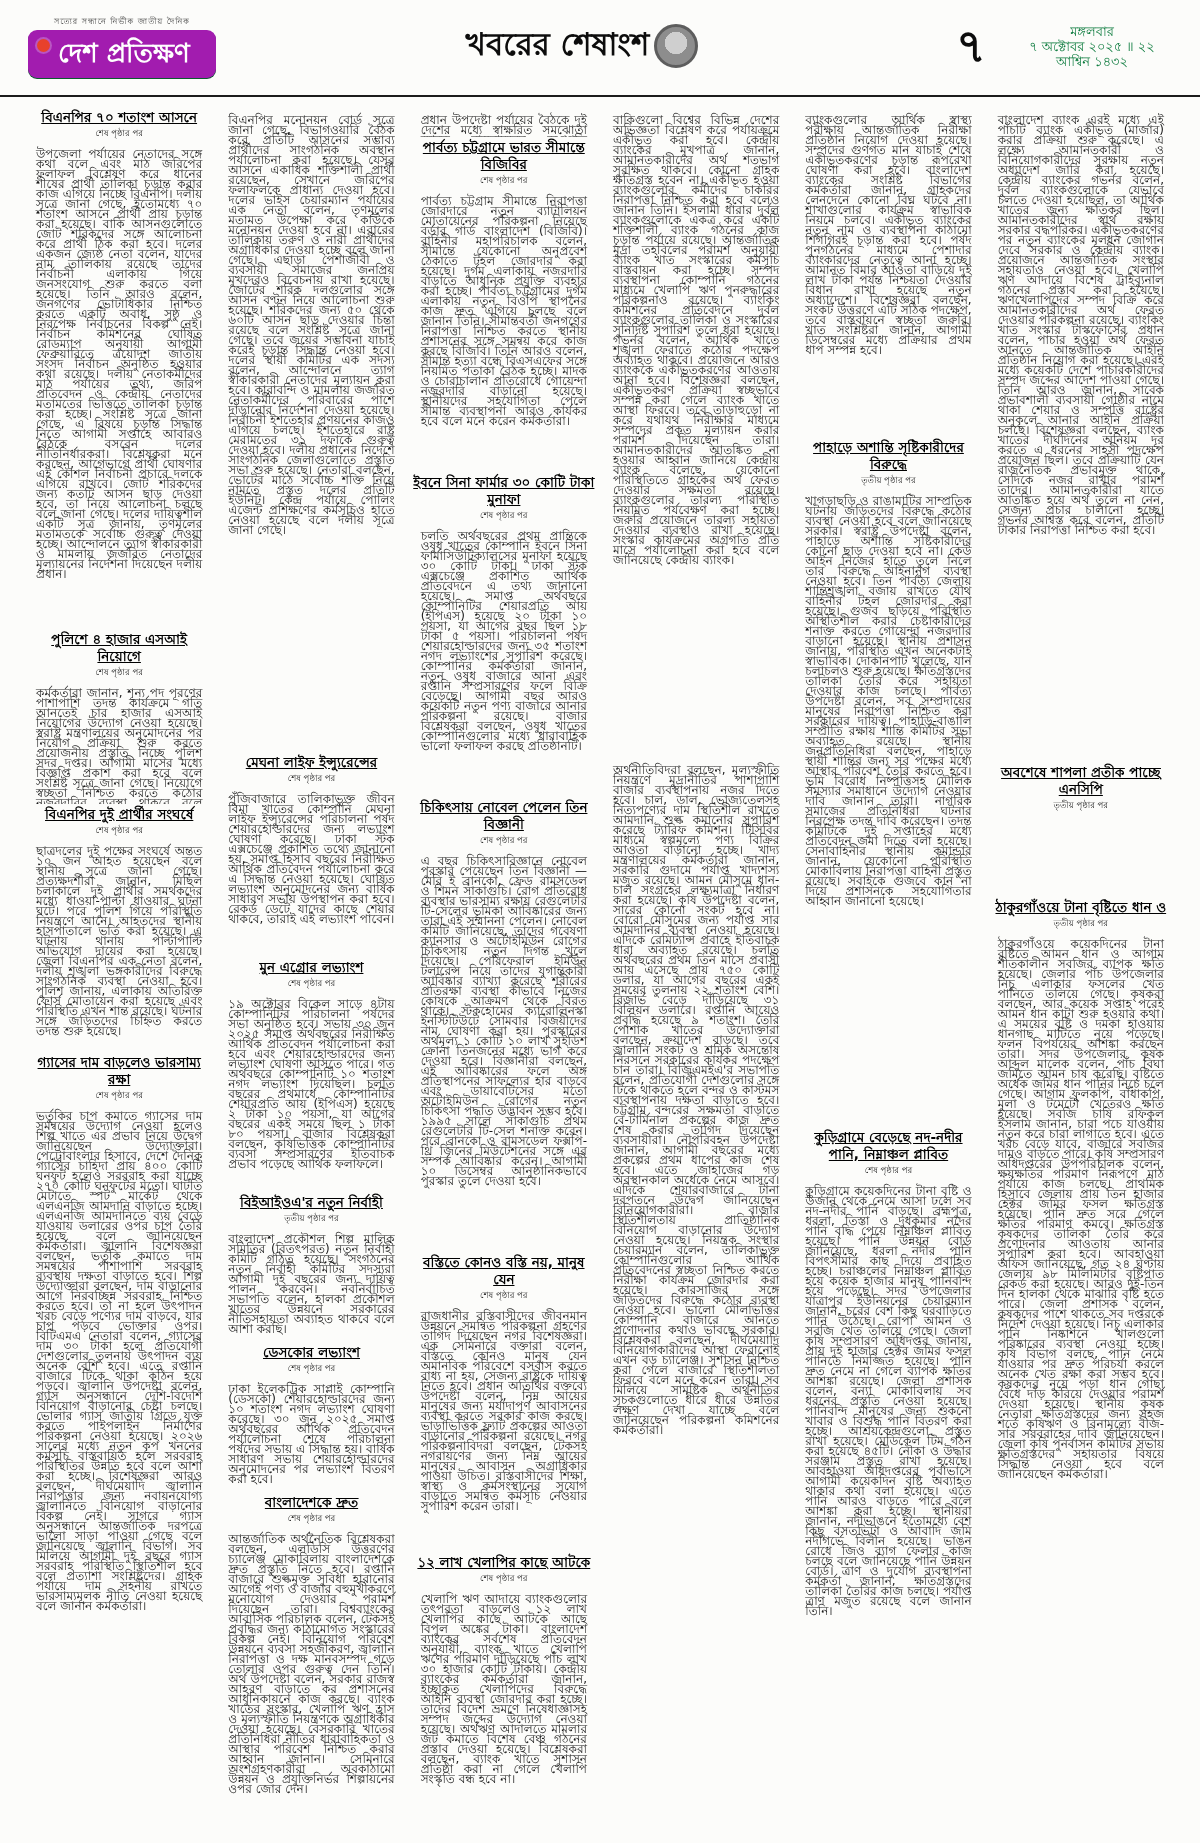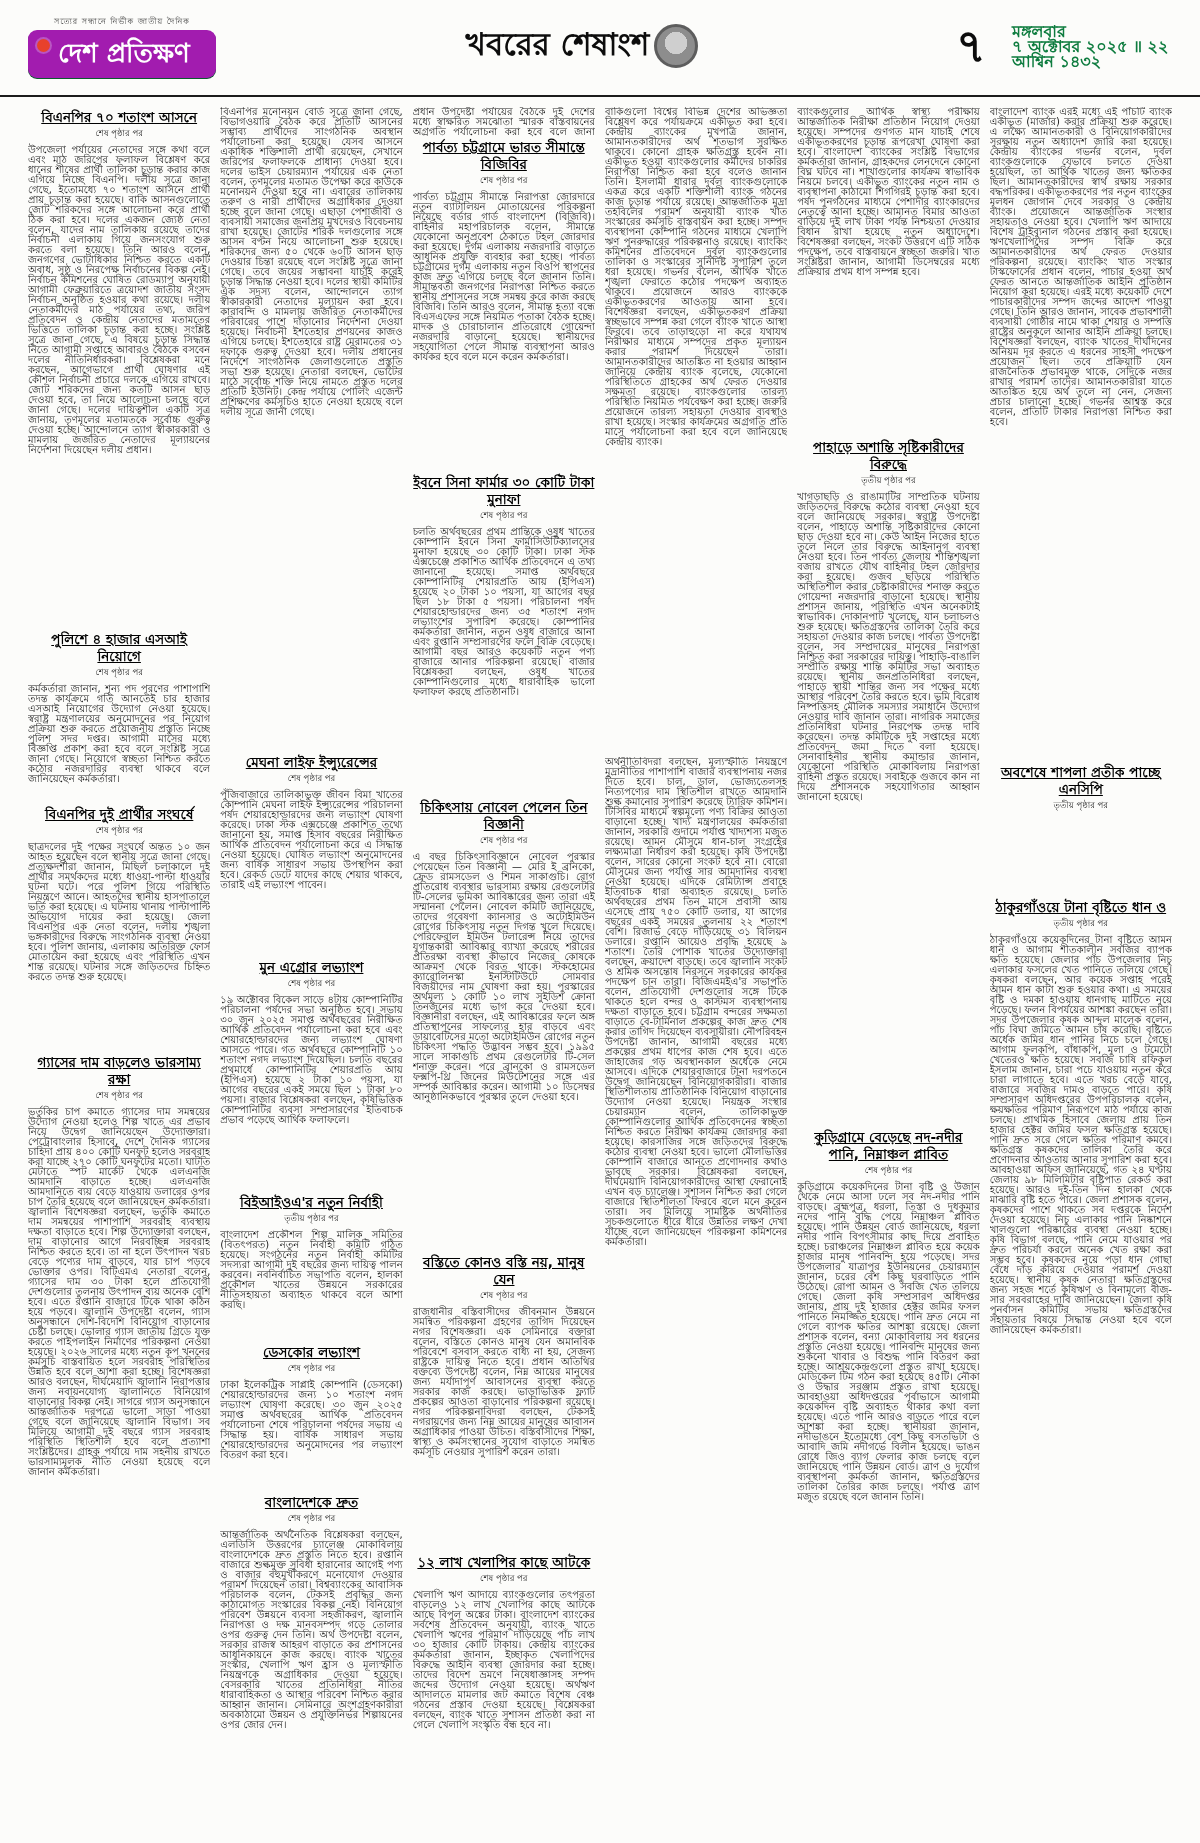--- a/index.html
+++ b/index.html
@@ -21,30 +21,30 @@
     padding:8px 26px 10px 30px;font-weight:700;font-size:26px;line-height:30px;
     box-shadow:0 1px 0 #0a5c2f;white-space:nowrap;
   }
   .sun{position:absolute;left:9px;top:9px;width:13px;height:13px;border-radius:50%;
     background:#e8412c;box-shadow:0 0 0 2px rgba(255,255,255,.25);}
   .title-wrap{display:flex;align-items:center;gap:5px;margin-left:auto;margin-right:auto;}
   .section-title{font-size:31px;font-weight:700;margin:0;color:#0c0c0c;white-space:nowrap;}
   .emblem{width:44px;height:44px;border-radius:50%;border:3px solid #5d5d5d;box-sizing:border-box;
     background:radial-gradient(circle at 50% 42%, #cfcfcf 0 38%, #8d8d8d 39% 100%);}
   .pageno{font-size:46px;font-weight:700;line-height:1;padding:0 8px;color:#0c0c0c;}
-  .dateline{width:160px;text-align:left;color:#0e7c3f;font-weight:700;
-    font-size:16px;line-height:15px;flex:0 0 auto;}
+  .dateline{width:160px;text-align:center;color:#0e7c3f;font-weight:400;
+    font-size:13px;line-height:15px;flex:0 0 auto;}
   
   .columns{display:flex;gap:10px;padding:10px 28px 0;}
   .col{flex:1 1 0;height:1740px;overflow:hidden;min-width:0;}
   .art{box-sizing:border-box;overflow:hidden;padding-bottom:7px;}
   .hl{font-size:13.5px;font-weight:700;text-align:center;line-height:17px;
     margin:2px 0 1px;color:#000;text-decoration:underline;}
   .cont{font-size:8.5px;text-align:center;margin:0 0 4px;color:#222;}
-  .body{font-size:10px;line-height:10px;text-align:justify;margin:0;color:#1b1b1b;
+  .body{font-size:12px;line-height:10px;text-align:justify;margin:8px;color:#1b1b1b;
     word-break:break-word;}
 </style>
 </head>
 <body>
 
 <div class="page">
 
   <header class="masthead">
     <div class="brand">
       <div class="brand-tagline">সত্যের সন্ধানে নির্ভীক জাতীয় দৈনিক</div>

